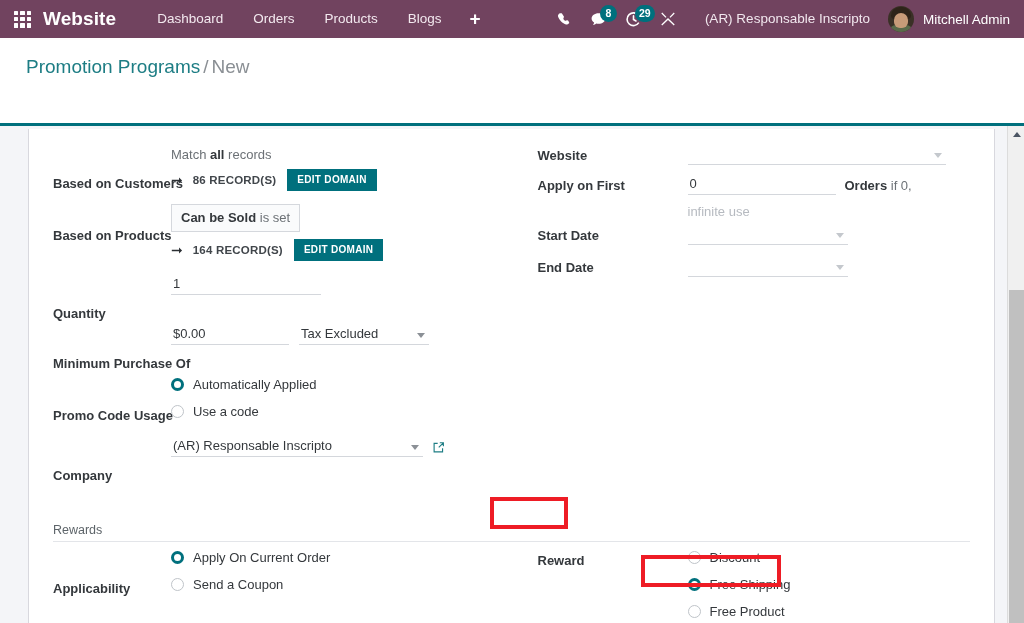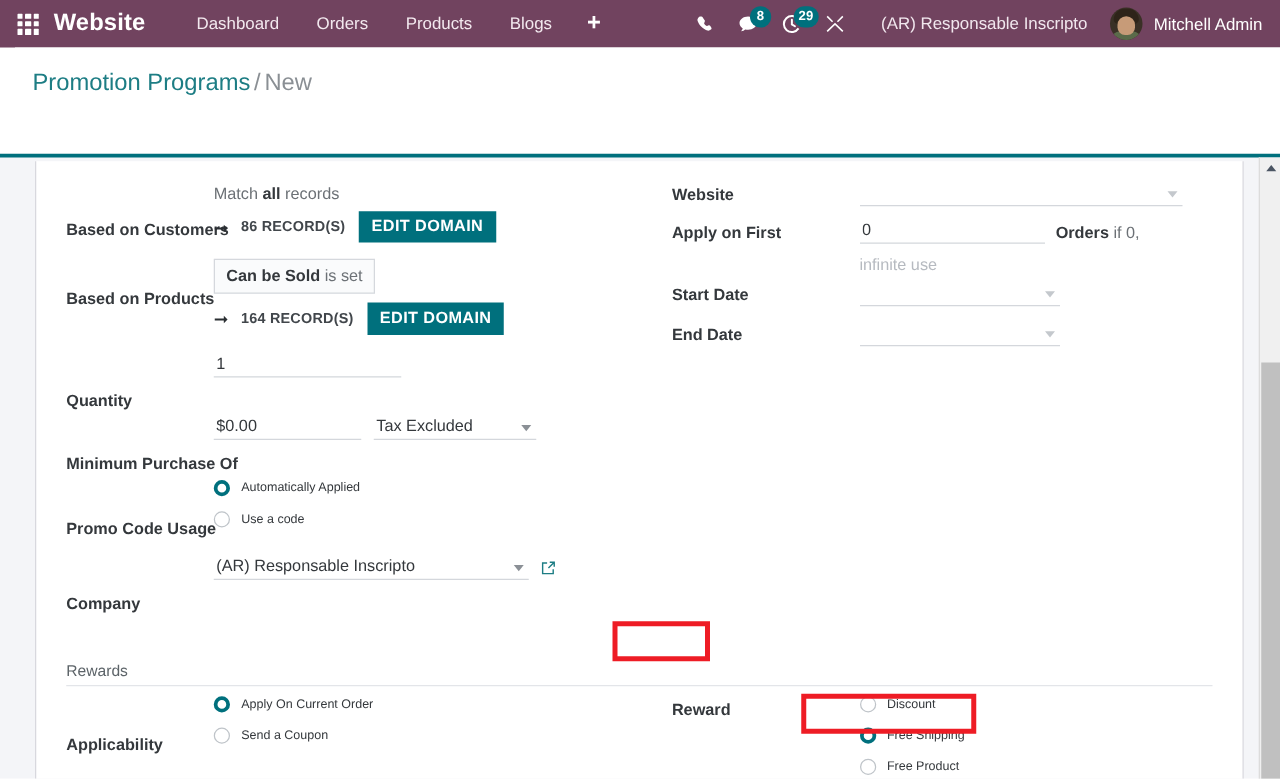--- a/index.html
+++ b/index.html
@@ -243,21 +243,21 @@
     font-weight: bold;
     color: #41464b;
     letter-spacing: .2px;
     margin-right: 11px;
     cursor: pointer;
     white-space: nowrap;
   }
   .btn-editdomain {
     background: #00707d;
     color: #ffffff;
-    font-size: 13px;
+    font-size: 10px;
     font-weight: bold;
     letter-spacing: .3px;
     padding: 5px 10px 6px;
     border: none;
     cursor: pointer;
     white-space: nowrap;
     line-height: 1.1;
   }
 
   
@@ -337,21 +337,21 @@
     border: 1px solid #bfc4c9;
     background: #ffffff;
     margin-right: 9px;
     flex: 0 0 auto;
     position: relative;
   }
   .rdo.on {
     border: 3.5px solid #00707d;
     background: #ffffff;
   }
-  .rdo-label { font-size: 10px; color: #34383c; white-space: nowrap; }
+  .rdo-label { font-size: 13px; color: #34383c; white-space: nowrap; }
 
   
   .group-title {
     font-size: 12.5px;
     color: #5d6469;
     padding-bottom: 4px;
     border-bottom: 1px solid #e3e5e9;
     margin-bottom: 8px;
   }
   .rewards-sec { margin-top: 36px; }

